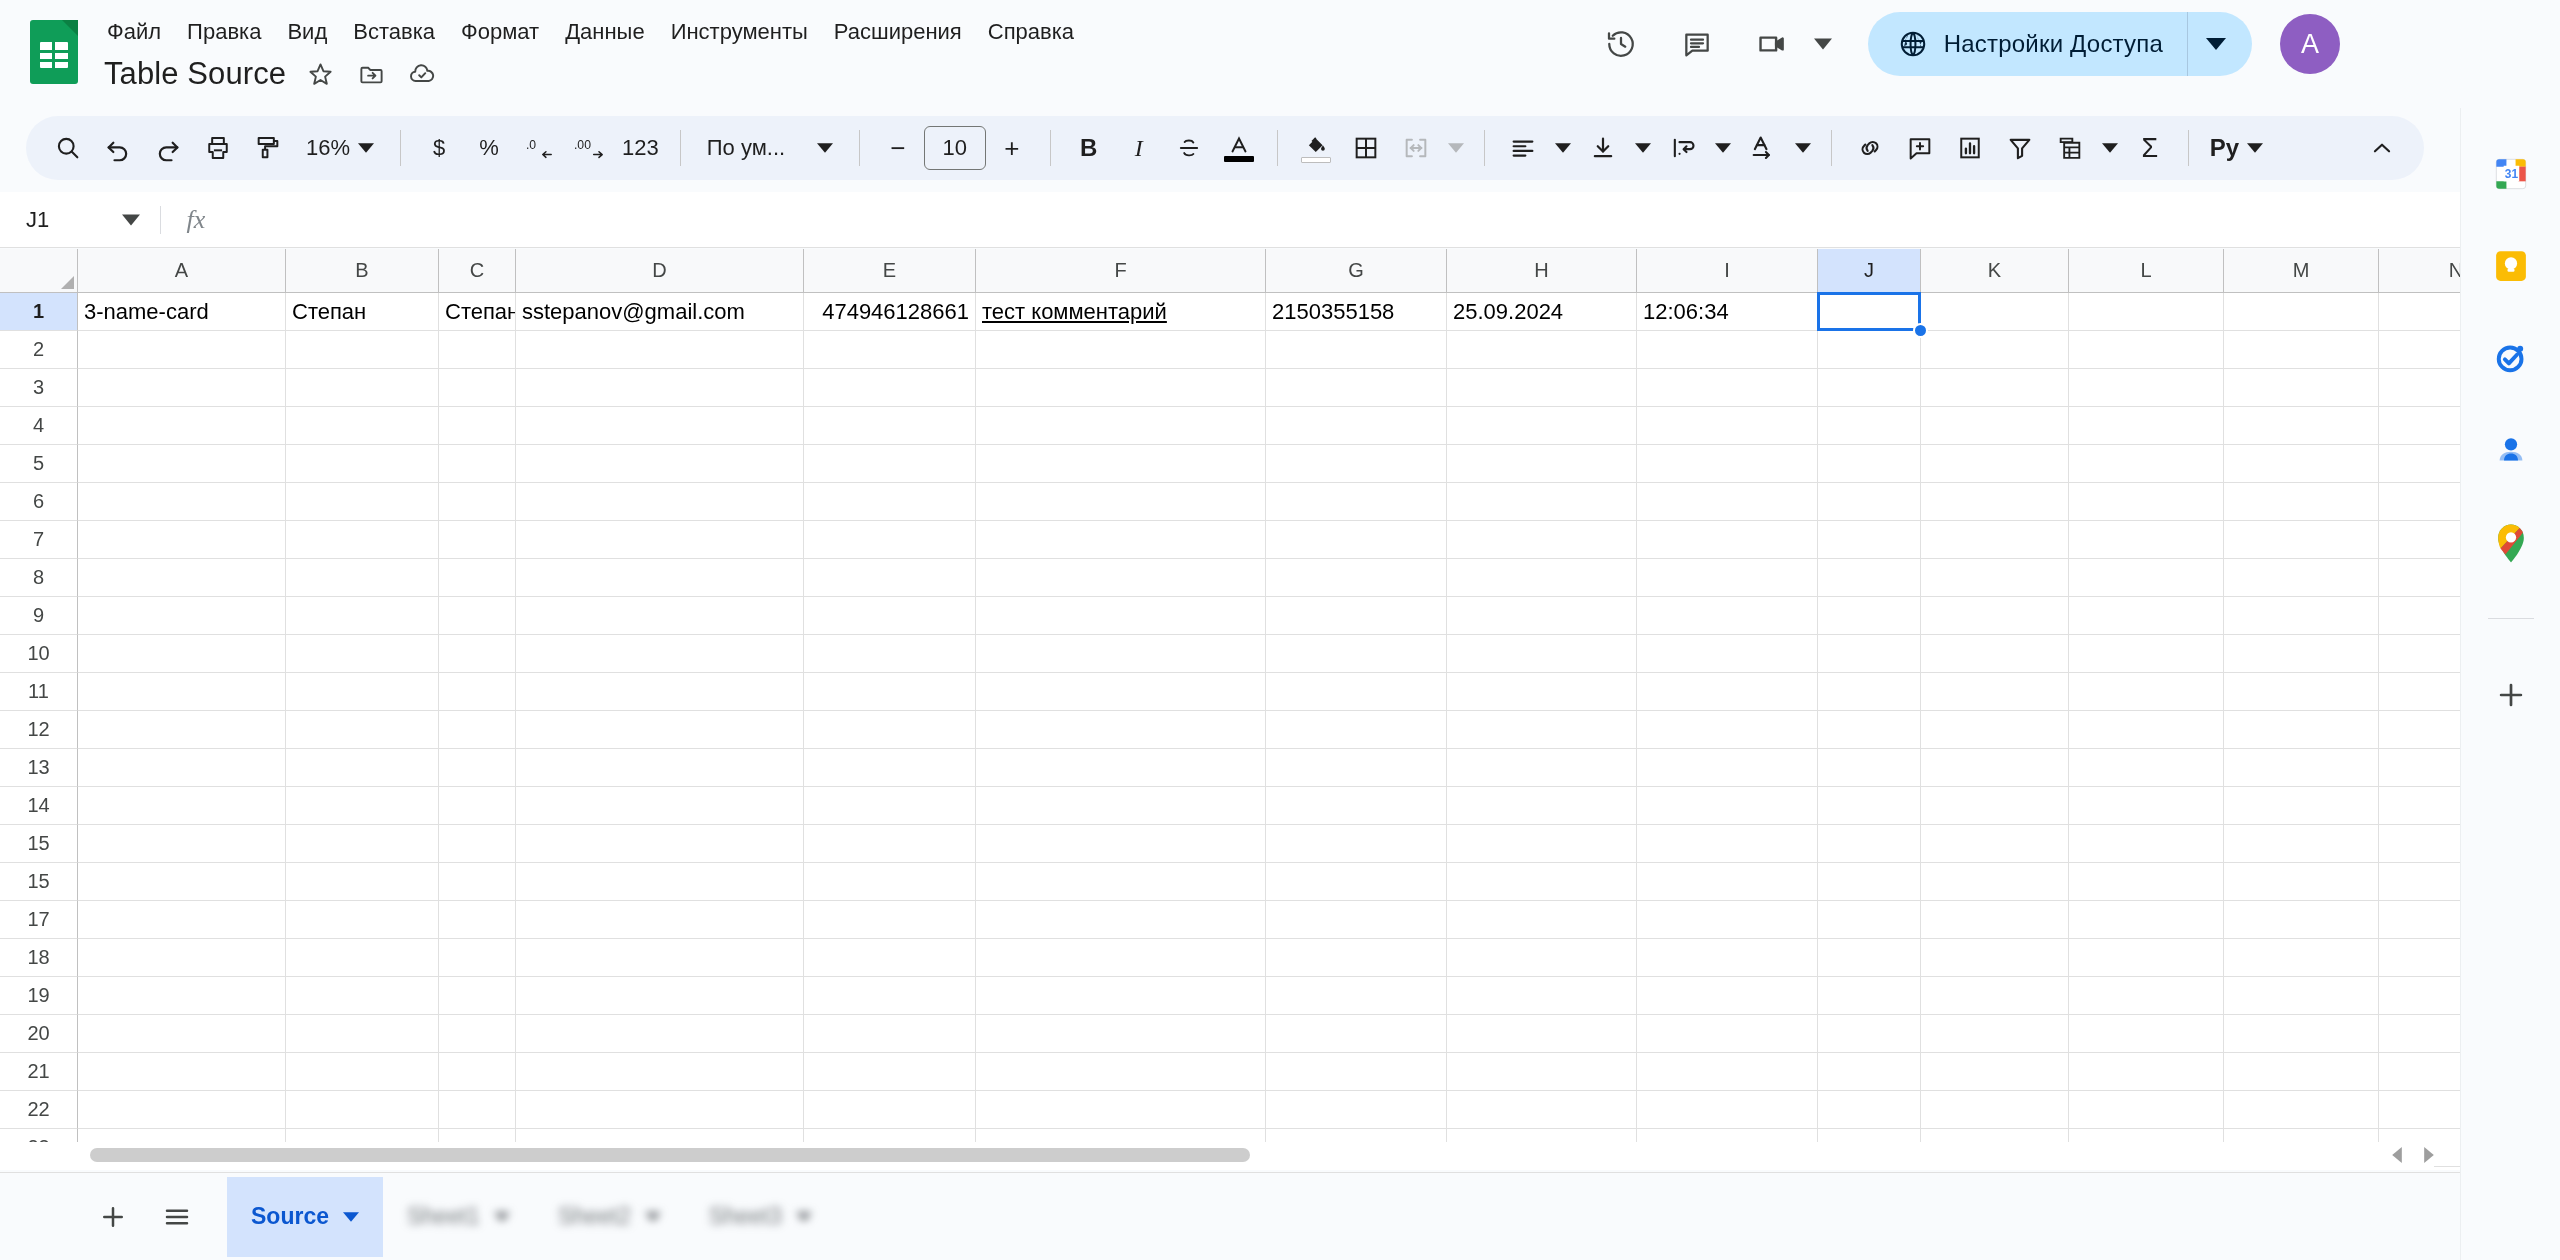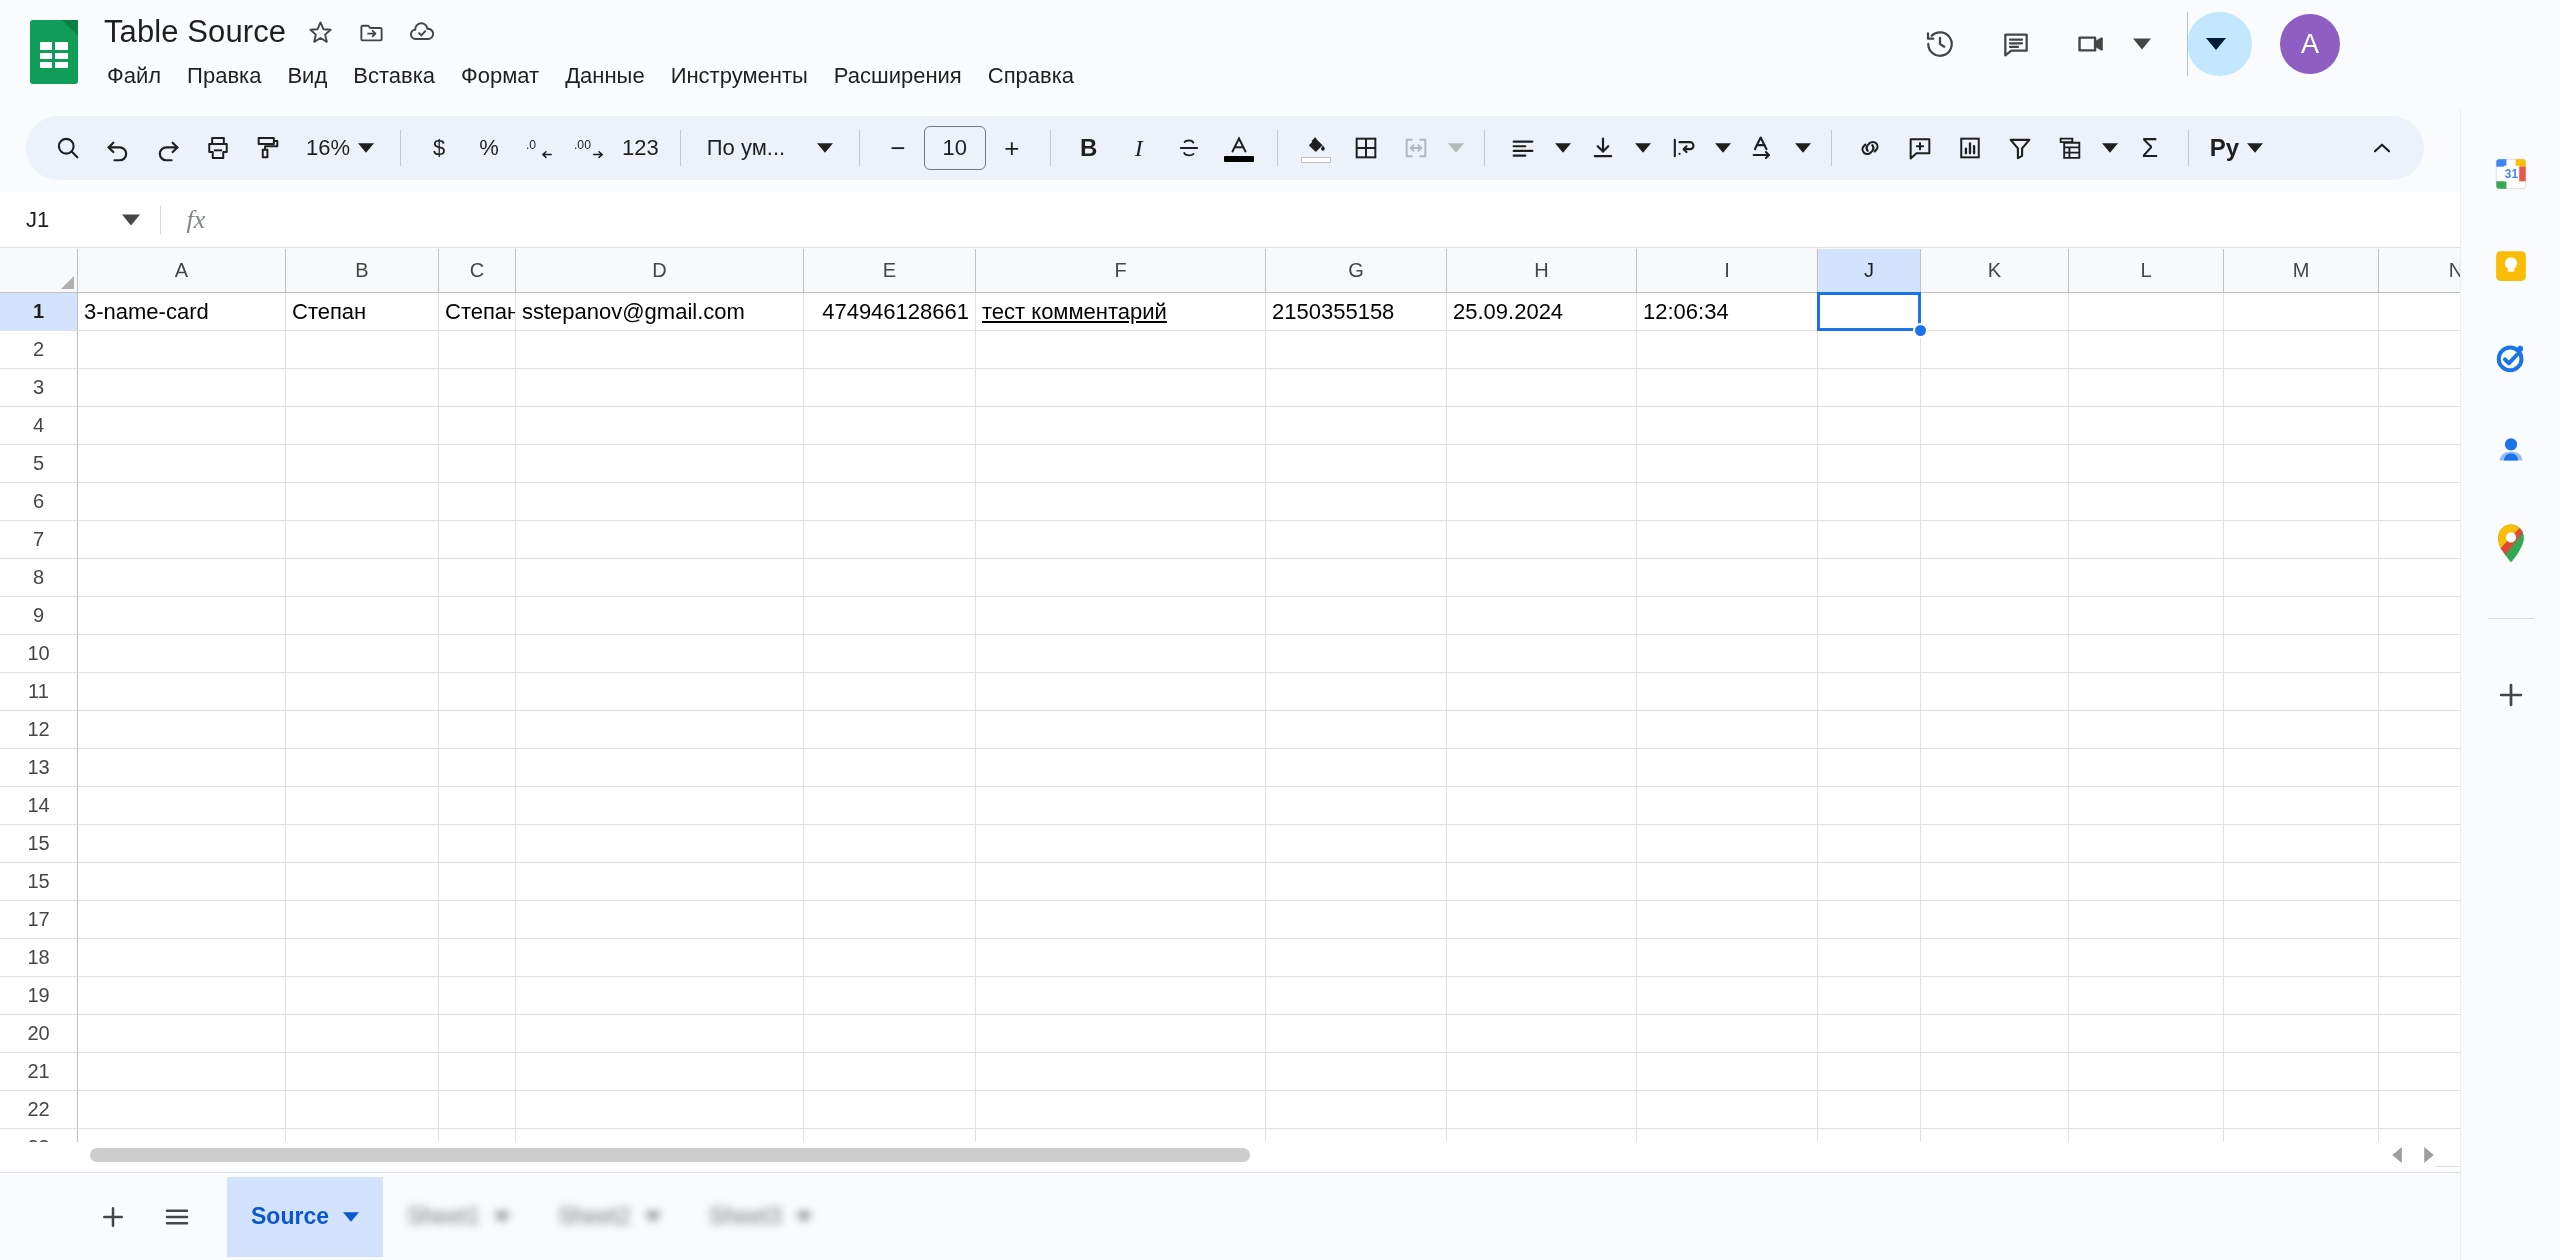--- a/index.html
+++ b/index.html
@@ -211,55 +211,55 @@
 <div id="app">
 
   <div id="header">
     <div id="doc-icon">
       <div class="sheet-shape"></div>
       <div class="fold"></div>
       <div class="grid-glyph"></div>
     </div>
 
     <div id="title-block">
-      <div id="title-row">
-        <div id="doc-title">Table Source</div>
-
-        <div class="hdr-icon">
-          <svg width="27" height="27" viewBox="0 0 24 24" fill="none" stroke="currentColor" stroke-width="1.7" stroke-linejoin="round">
-            <polygon points="12,3 14.6,9.1 21,9.6 16.1,13.9 17.6,20.3 12,16.9 6.4,20.3 7.9,13.9 3,9.6 9.4,9.1"></polygon>
-          </svg>
-        </div>
-
-        <div class="hdr-icon">
-          <svg width="27" height="27" viewBox="0 0 24 24" fill="none" stroke="currentColor" stroke-width="1.7">
-            <path d="M3 7a1 1 0 0 1 1-1h5l2 2h9a1 1 0 0 1 1 1v9a1 1 0 0 1-1 1H4a1 1 0 0 1-1-1z"></path>
-            <path d="M9 13h6M13 10.5l2.5 2.5L13 15.5" stroke-linecap="round" stroke-linejoin="round"></path>
-          </svg>
-        </div>
-
-        <div class="hdr-icon">
-          <svg width="28" height="28" viewBox="0 0 24 24" fill="none" stroke="currentColor" stroke-width="1.7" stroke-linecap="round" stroke-linejoin="round">
-            <path d="M6.5 18a4 4 0 0 1-.3-7.98A5.2 5.2 0 0 1 16.6 9.3 3.7 3.7 0 0 1 17.8 18z"></path>
-            <path d="M9.6 13.1l1.8 1.8 3.4-3.6"></path>
-          </svg>
-        </div>
-      </div>
-
       <div id="menubar">
         <div class="menu-item">Файл</div>
         <div class="menu-item">Правка</div>
         <div class="menu-item">Вид</div>
         <div class="menu-item">Вставка</div>
         <div class="menu-item">Формат</div>
         <div class="menu-item">Данные</div>
         <div class="menu-item">Инструменты</div>
         <div class="menu-item">Расширения</div>
         <div class="menu-item">Справка</div>
       </div>
+
+      <div id="title-row">
+        <div id="doc-title">Table Source</div>
+
+        <div class="hdr-icon">
+          <svg width="27" height="27" viewBox="0 0 24 24" fill="none" stroke="currentColor" stroke-width="1.7" stroke-linejoin="round">
+            <polygon points="12,3 14.6,9.1 21,9.6 16.1,13.9 17.6,20.3 12,16.9 6.4,20.3 7.9,13.9 3,9.6 9.4,9.1"></polygon>
+          </svg>
+        </div>
+
+        <div class="hdr-icon">
+          <svg width="27" height="27" viewBox="0 0 24 24" fill="none" stroke="currentColor" stroke-width="1.7">
+            <path d="M3 7a1 1 0 0 1 1-1h5l2 2h9a1 1 0 0 1 1 1v9a1 1 0 0 1-1 1H4a1 1 0 0 1-1-1z"></path>
+            <path d="M9 13h6M13 10.5l2.5 2.5L13 15.5" stroke-linecap="round" stroke-linejoin="round"></path>
+          </svg>
+        </div>
+
+        <div class="hdr-icon">
+          <svg width="28" height="28" viewBox="0 0 24 24" fill="none" stroke="currentColor" stroke-width="1.7" stroke-linecap="round" stroke-linejoin="round">
+            <path d="M6.5 18a4 4 0 0 1-.3-7.98A5.2 5.2 0 0 1 16.6 9.3 3.7 3.7 0 0 1 17.8 18z"></path>
+            <path d="M9.6 13.1l1.8 1.8 3.4-3.6"></path>
+          </svg>
+        </div>
+      </div>
     </div>
 
     <div id="header-right">
       <div class="hdr-rgt-icon">
         <svg width="32" height="32" viewBox="0 0 24 24" fill="none" stroke="currentColor" stroke-width="1.7" stroke-linecap="round" stroke-linejoin="round">
           <path d="M3.2 12a8.8 8.8 0 1 0 2.6-6.2"></path>
           <path d="M3 4v4h4"></path>
           <path d="M12 7.5V12l3.2 2"></path>
         </svg>
       </div>
@@ -279,20 +279,31 @@
           </svg>
         </div>
         <div class="hdr-rgt-icon" style="width:34px;">
           <svg width="18" height="18" viewBox="0 0 10 6">
               <path d="M0 0h10L5 6z" fill="currentColor"></path>
             </svg>
         </div>
       </div>
 
       <div id="share-button">
+        <div id="share-main">
+          <span style="display:flex;">
+            <svg width="30" height="30" viewBox="0 0 24 24" fill="none" stroke="#001d35" stroke-width="1.6">
+              <circle cx="12" cy="12" r="9"></circle>
+              <path d="M3.3 9.5h17.4M3.3 14.5h17.4M12 3c2.6 2.6 2.6 15.4 0 18M12 3C9.4 5.6 9.4 18.4 12 21"></path>
+              <path d="M7.5 4.5c.6 2.2-1 2.6-1.5 4s1.8 2 1.2 3.6c-.5 1.4-2.4.7-2.6 2.2" fill="#001d35" stroke="none" opacity="0.9"></path>
+              <path d="M15 4.6c1.2 1.3.2 2.6 1.3 3.7 1 1 2.3.3 2.6 1.7.3 1.4-1.5 1.6-1.3 3 .2 1.4 1.6 1.2 1.4 2.6" fill="#001d35" stroke="none" opacity="0.9"></path>
+            </svg>
+          </span>
+          <span id="share-label">Настройки Доступа</span>
+        </div>
         <div id="share-caret">
           <svg width="20" height="20" viewBox="0 0 10 6">
               <path d="M0 0h10L5 6z" fill="#001d35"></path>
             </svg>
         </div>
       </div>
 
       <div id="avatar">A</div>
     </div>
   </div>

